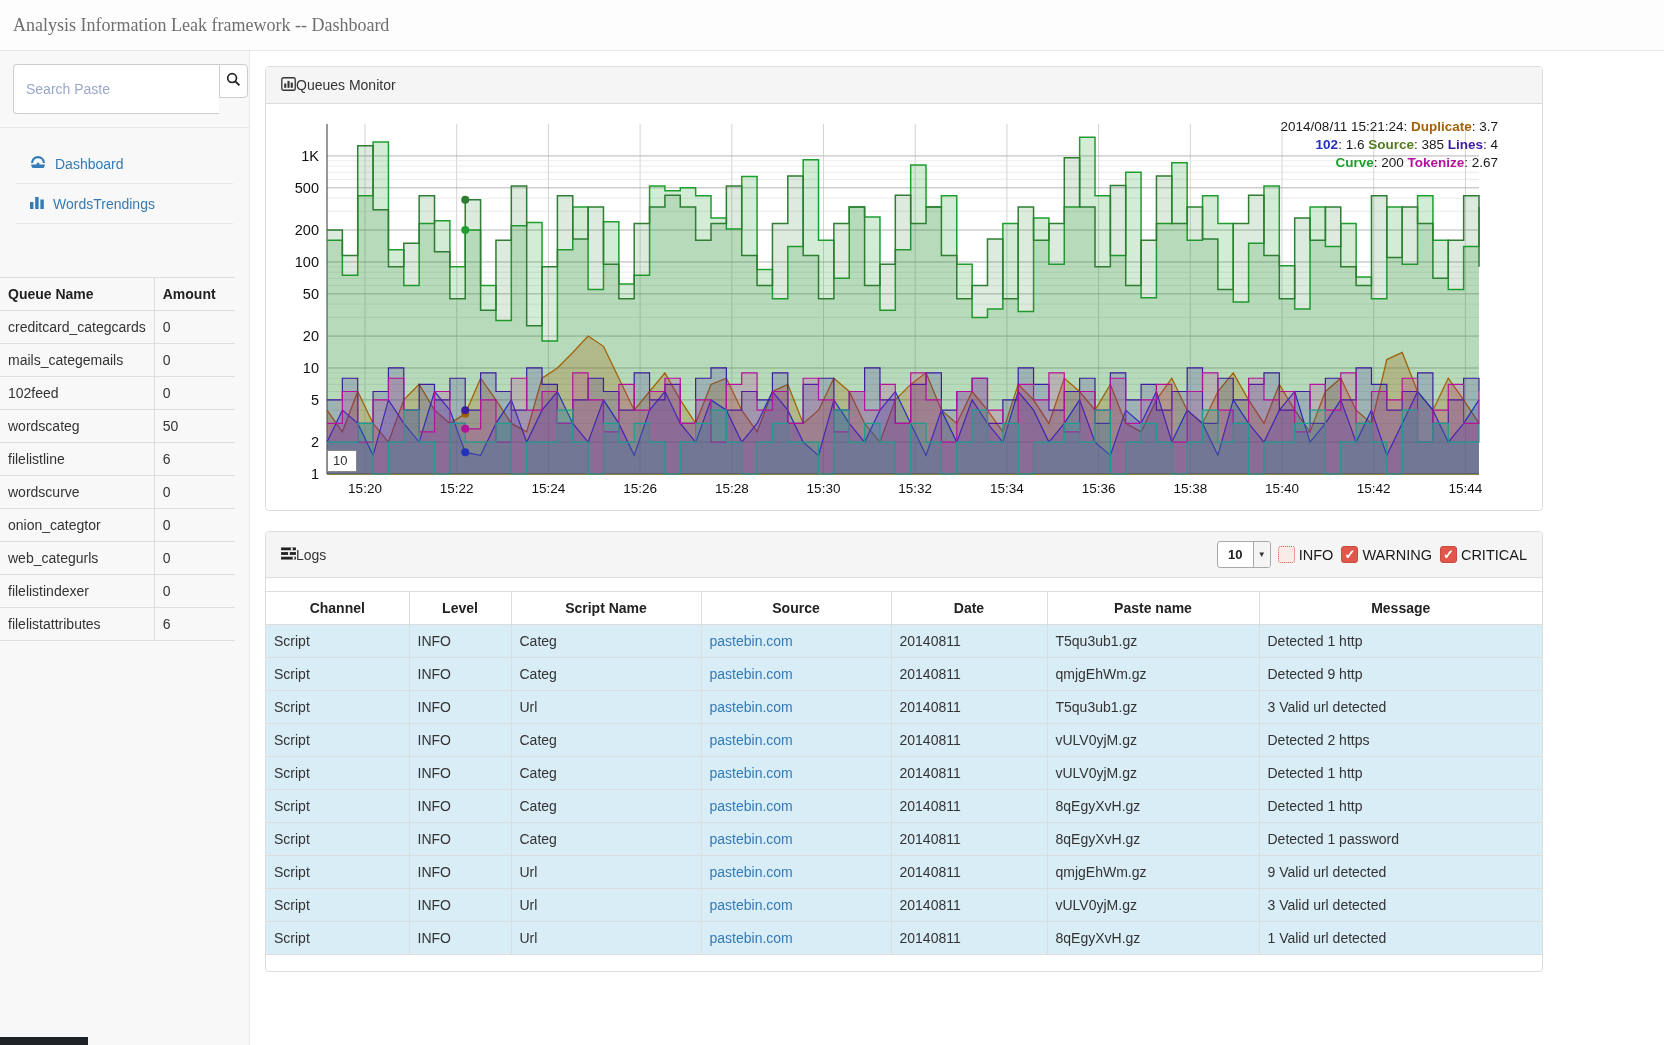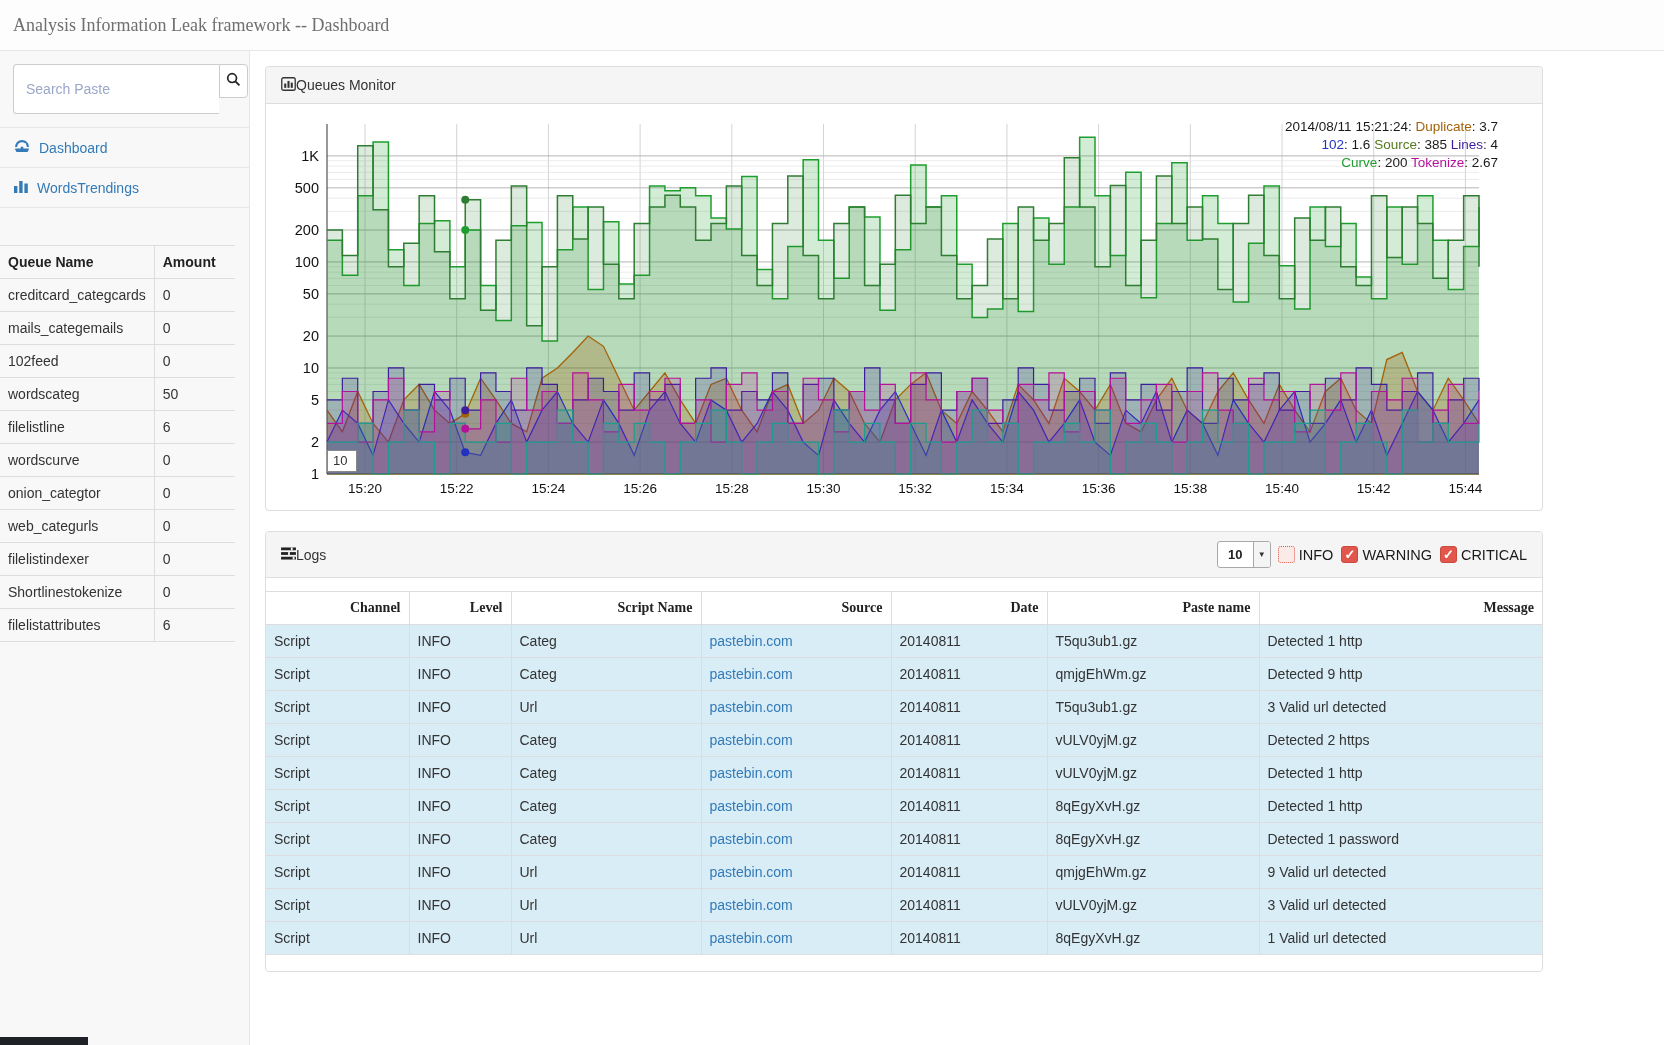--- a/index.html
+++ b/index.html
@@ -20,40 +20,40 @@
   
   .search-wrap { display:flex; padding:13px 13px 13px 13px; }
   .search-input { flex:1; height:50px; border:1px solid #ccc; border-right:none;
                   border-radius:4px 0 0 4px; padding:6px 12px; font-size:14px;
                   color:#555; background:#fff; outline:none;
                   font-family:"Liberation Sans",sans-serif; }
   .search-input::placeholder { color:#9aa7c7; opacity:1; }
   .search-btn { width:42px; height:34px; border:1px solid #ccc;
                 border-radius:0 4px 4px 0; background:#fff; cursor:pointer;
                 display:flex; align-items:center; justify-content:center; }
-  .side-nav { list-style:none; margin:0; padding:0; border-top:1px solid #e7e7e7; }
+  .side-nav { list-style:none; margin:0; padding:16px; border-top:1px solid #e7e7e7; }
   .side-nav li { border-bottom:1px solid #e7e7e7; padding:10px 14px; height:40px;
                  display:flex; align-items:center; gap:9px; color:#337ab7; cursor:pointer; }
   .side-nav li span.lbl { color:#337ab7; }
   .queue-table { margin-top:37px; width:235px; border-collapse:collapse; font-size:14px; }
   .queue-table th, .queue-table td { border-top:1px solid #ddd; padding:8px; text-align:left; }
   .queue-table th:first-child, .queue-table td:first-child
       { border-right:1px solid #ddd; width:143px; }
   .queue-table tr:last-child th, .queue-table tr:last-child td
       { border-bottom:1px solid #ddd; }
   .queue-table th { font-weight:bold; color:#222; }
   
   .panel { border:1px solid #ddd; border-radius:4px; background:#fff; margin-bottom:20px; }
   .panel-heading { background:#f5f5f5; border-bottom:1px solid #ddd;
                    padding:9px 15px; border-radius:4px 4px 0 0;
                    display:flex; align-items:center; color:#333; min-height:37px; }
   .chart-body { position:relative; padding:12px 15px 4px; }
   .legend-overlay { position:absolute; top:14px; right:44px; text-align:right;
                     font-size:13.5px; line-height:18px; color:#1a1a1a; }
-  .legend-overlay b { font-weight:normal;text-align:right; }
+  .legend-overlay b { font-weight:bold;text-align:right; }
   .roller { position:absolute; left:61px; top:346px; width:30px; height:22px;
             background:#fff; border:1px solid #888; font-size:13px; color:#333;
             padding:2px 0 0 5px; }
   
   .log-controls { margin-left:auto; display:flex; align-items:center; gap:7px; }
   .select-box { display:flex; width:54px; height:27px; border:1px solid #a9a9a9;
                 border-radius:3px; background:#fff; align-items:stretch;
                 overflow:hidden; cursor:pointer; }
   .select-val { flex:1; text-align:center; font-weight:bold; font-size:13px;
                 padding-top:5px; color:#222; }
@@ -63,22 +63,22 @@
   .filter { display:flex; align-items:center; gap:4px; font-size:14.5px; color:#1a1a1a;
             cursor:pointer; }
   .cbx { width:17px; height:17px; border-radius:3px; display:inline-block;
          text-align:center; line-height:16px; }
   .cbx.unchecked { border:1px dotted #E2574C; background:#FBEBE7; }
   .cbx.checked { background:#E2574C; border:1px solid #C94A3F; color:#fff;
                  font-size:13px; font-weight:bold; }
   
   .logs-body { padding:13px 0 16px; }
   .logs-table { width:100%; border-collapse:collapse; font-size:14px; table-layout:fixed; }
-  .logs-table th { padding:8px; text-align:right; font-weight:bold; color:#222;
-                   border-top:1px solid #ddd; border-right:1px solid #ddd; background:#fff;font-family:Liberation Serif, serif; }
+  .logs-table th { padding:8px; text-align:center; font-weight:bold; color:#222;
+                   border-top:1px solid #ddd; border-right:1px solid #ddd; background:#fff; }
   .logs-table td { padding:8px 8px; border-top:1px solid #ddd; border-right:1px solid #ddd;
                    background:#d9edf7; overflow:hidden; white-space:nowrap; }
   .logs-table th:last-child, .logs-table td:last-child { border-right:none;margin-left:8px; }
   .logs-table tr:last-child td { border-bottom:1px solid #ddd; }
   .logs-table a { color:#337ab7; text-decoration:none; }
   .artifact { position:fixed; left:0; bottom:0; width:88px; height:8px; background:#1e2226; }
   svg.qchart { display:block; }
   svg.qchart text { font-family:"Liberation Sans",sans-serif; }
 </style>
 </head>
@@ -155,24 +155,20 @@
           <tr>
             <td>onion_categtor</td>
             <td>0</td>
           </tr>
           <tr>
             <td>web_categurls</td>
             <td>0</td>
           </tr>
           <tr>
             <td>filelistindexer</td>
-            <td>0</td>
-          </tr>
-          <tr>
-            <td>Shortlinestokenize</td>
             <td>0</td>
           </tr>
           <tr>
             <td>filelistattributes</td>
             <td>6</td>
           </tr>
         </tbody>
     </table>
   </div>
 

